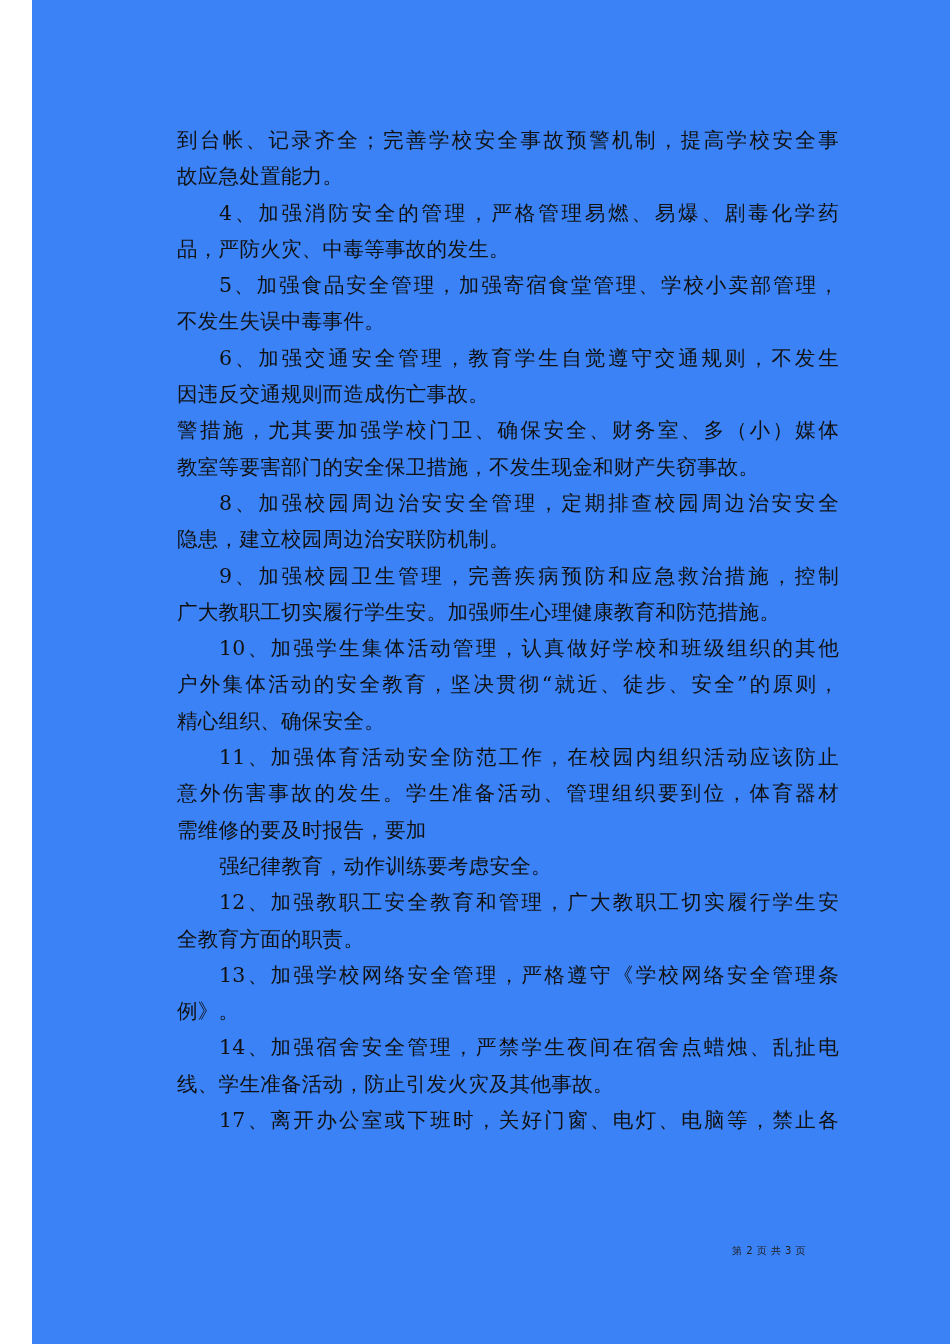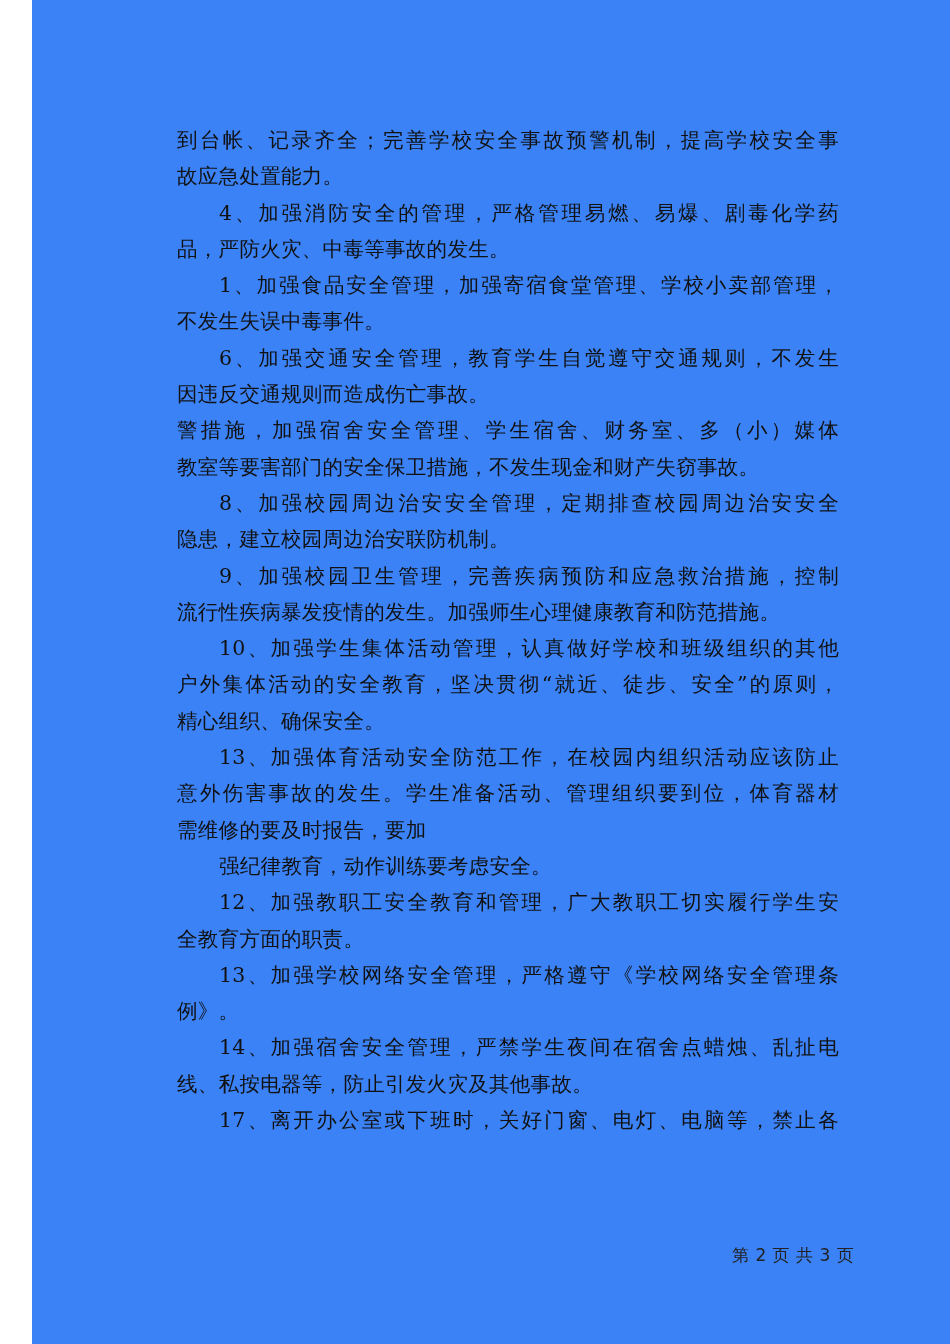--- a/index.html
+++ b/index.html
@@ -39,54 +39,54 @@
     padding-left: 42px;
   }
   .line.justify {
     text-align: justify;
     text-align-last: justify;
   }
   .footer {
     position: absolute;
     left: 700px;
     top: 1244px;
-    font-size: 17px;
+    font-size: 10px;
     font-family: "DejaVu Sans", "Liberation Sans", sans-serif;
     color: #222222;
     letter-spacing: 0.5px;
   }
 </style>
 </head>
 <body>
 
 <div class="page">
   <div class="content" id="content">
       <div class="line justify">到台帐、记录齐全；完善学校安全事故预警机制，提高学校安全事</div>
       <div class="line">故应急处置能力。</div>
       <div class="line indent justify">4、加强消防安全的管理，严格管理易燃、易爆、剧毒化学药</div>
       <div class="line">品，严防火灾、中毒等事故的发生。</div>
-      <div class="line indent justify">1、加强食品安全管理，加强寄宿食堂管理、学校小卖部管理，</div>
+      <div class="line indent justify">5、加强食品安全管理，加强寄宿食堂管理、学校小卖部管理，</div>
       <div class="line">不发生失误中毒事件。</div>
       <div class="line indent justify">6、加强交通安全管理，教育学生自觉遵守交通规则，不发生</div>
       <div class="line">因违反交通规则而造成伤亡事故。</div>
-      <div class="line justify">警措施，加强宿舍安全管理、学生宿舍、财务室、多（小）媒体</div>
+      <div class="line justify">警措施，尤其要加强学校门卫、确保安全、财务室、多（小）媒体</div>
       <div class="line">教室等要害部门的安全保卫措施，不发生现金和财产失窃事故。</div>
       <div class="line indent justify">8、加强校园周边治安安全管理，定期排查校园周边治安安全</div>
       <div class="line">隐患，建立校园周边治安联防机制。</div>
       <div class="line indent justify">9、加强校园卫生管理，完善疾病预防和应急救治措施，控制</div>
-      <div class="line">流行性疾病暴发疫情的发生。加强师生心理健康教育和防范措施。</div>
+      <div class="line">广大教职工切实履行学生安。加强师生心理健康教育和防范措施。</div>
       <div class="line indent justify">10、加强学生集体活动管理，认真做好学校和班级组织的其他</div>
       <div class="line justify">户外集体活动的安全教育，坚决贯彻“就近、徒步、安全”的原则，</div>
       <div class="line">精心组织、确保安全。</div>
-      <div class="line indent justify">13、加强体育活动安全防范工作，在校园内组织活动应该防止</div>
+      <div class="line indent justify">11、加强体育活动安全防范工作，在校园内组织活动应该防止</div>
       <div class="line justify">意外伤害事故的发生。学生准备活动、管理组织要到位，体育器材</div>
       <div class="line">需维修的要及时报告，要加</div>
       <div class="line indent">强纪律教育，动作训练要考虑安全。</div>
       <div class="line indent justify">12、加强教职工安全教育和管理，广大教职工切实履行学生安</div>
       <div class="line">全教育方面的职责。</div>
       <div class="line indent justify">13、加强学校网络安全管理，严格遵守《学校网络安全管理条</div>
       <div class="line">例》。</div>
       <div class="line indent justify">14、加强宿舍安全管理，严禁学生夜间在宿舍点蜡烛、乱扯电</div>
-      <div class="line">线、私按电器等，防止引发火灾及其他事故。</div>
+      <div class="line">线、学生准备活动，防止引发火灾及其他事故。</div>
       <div class="line indent justify">17、离开办公室或下班时，关好门窗、电灯、电脑等，禁止各</div>
     </div>
   <div class="footer">第 2 页 共 3 页</div>
 </div>
 
 </body></html>

